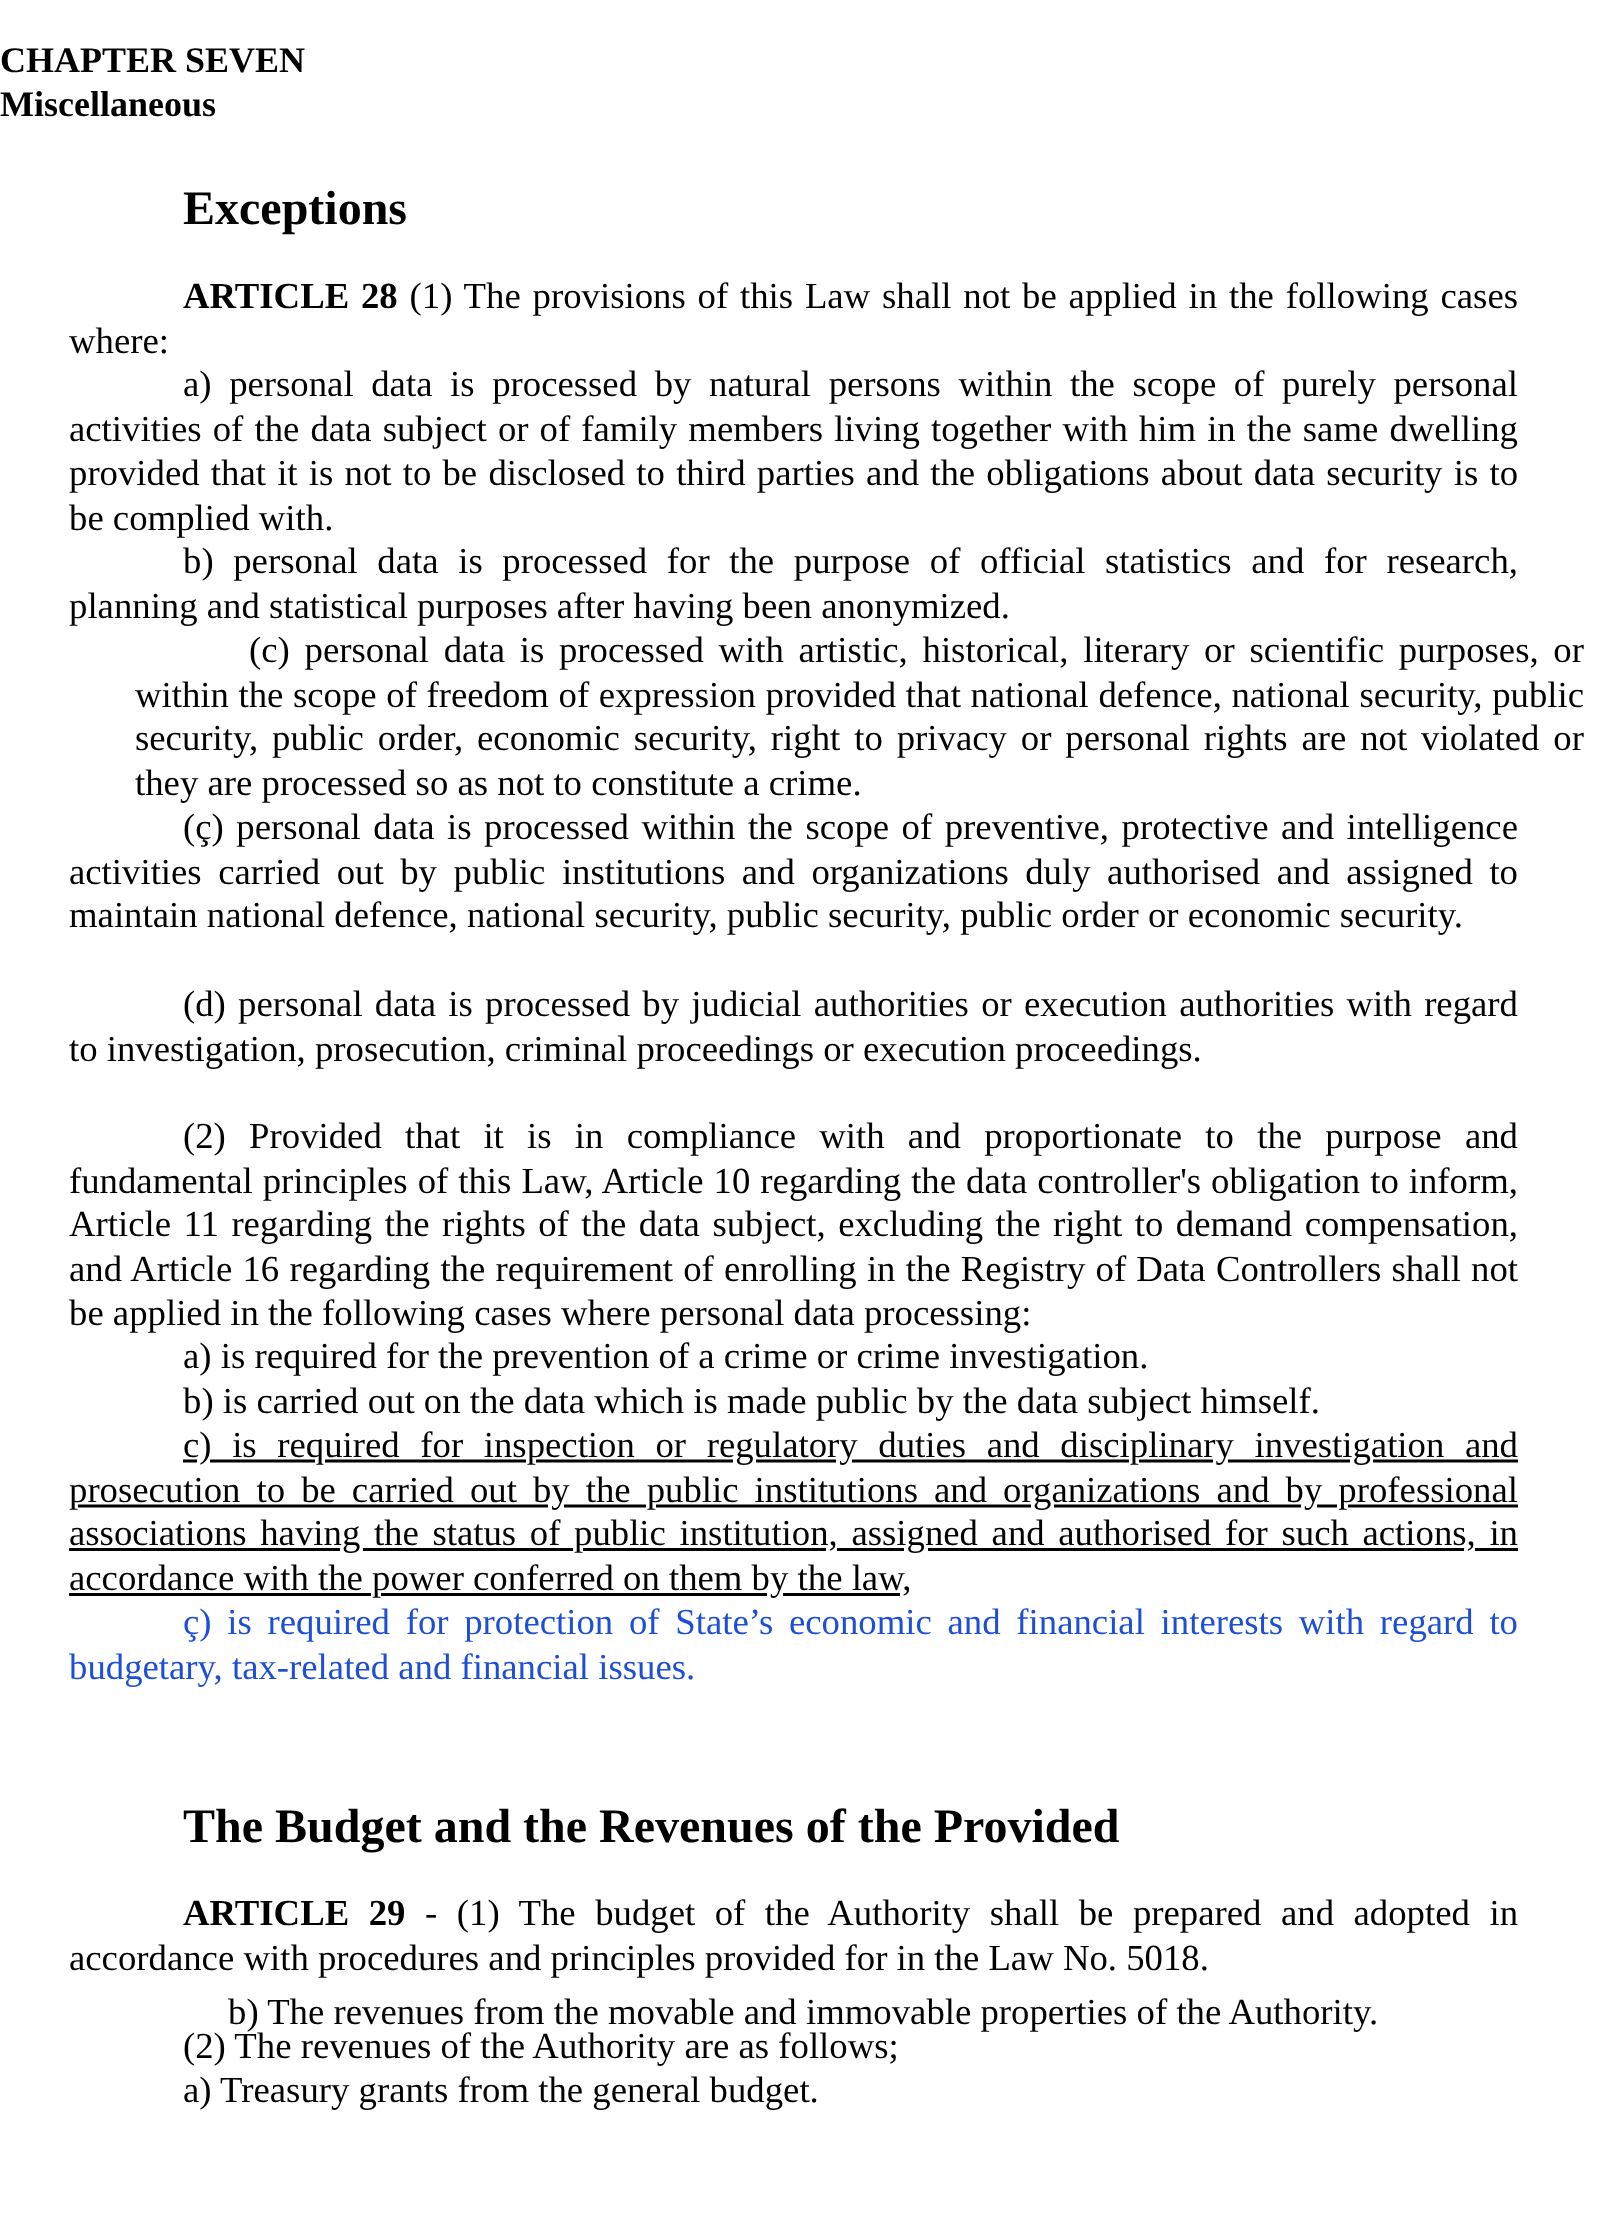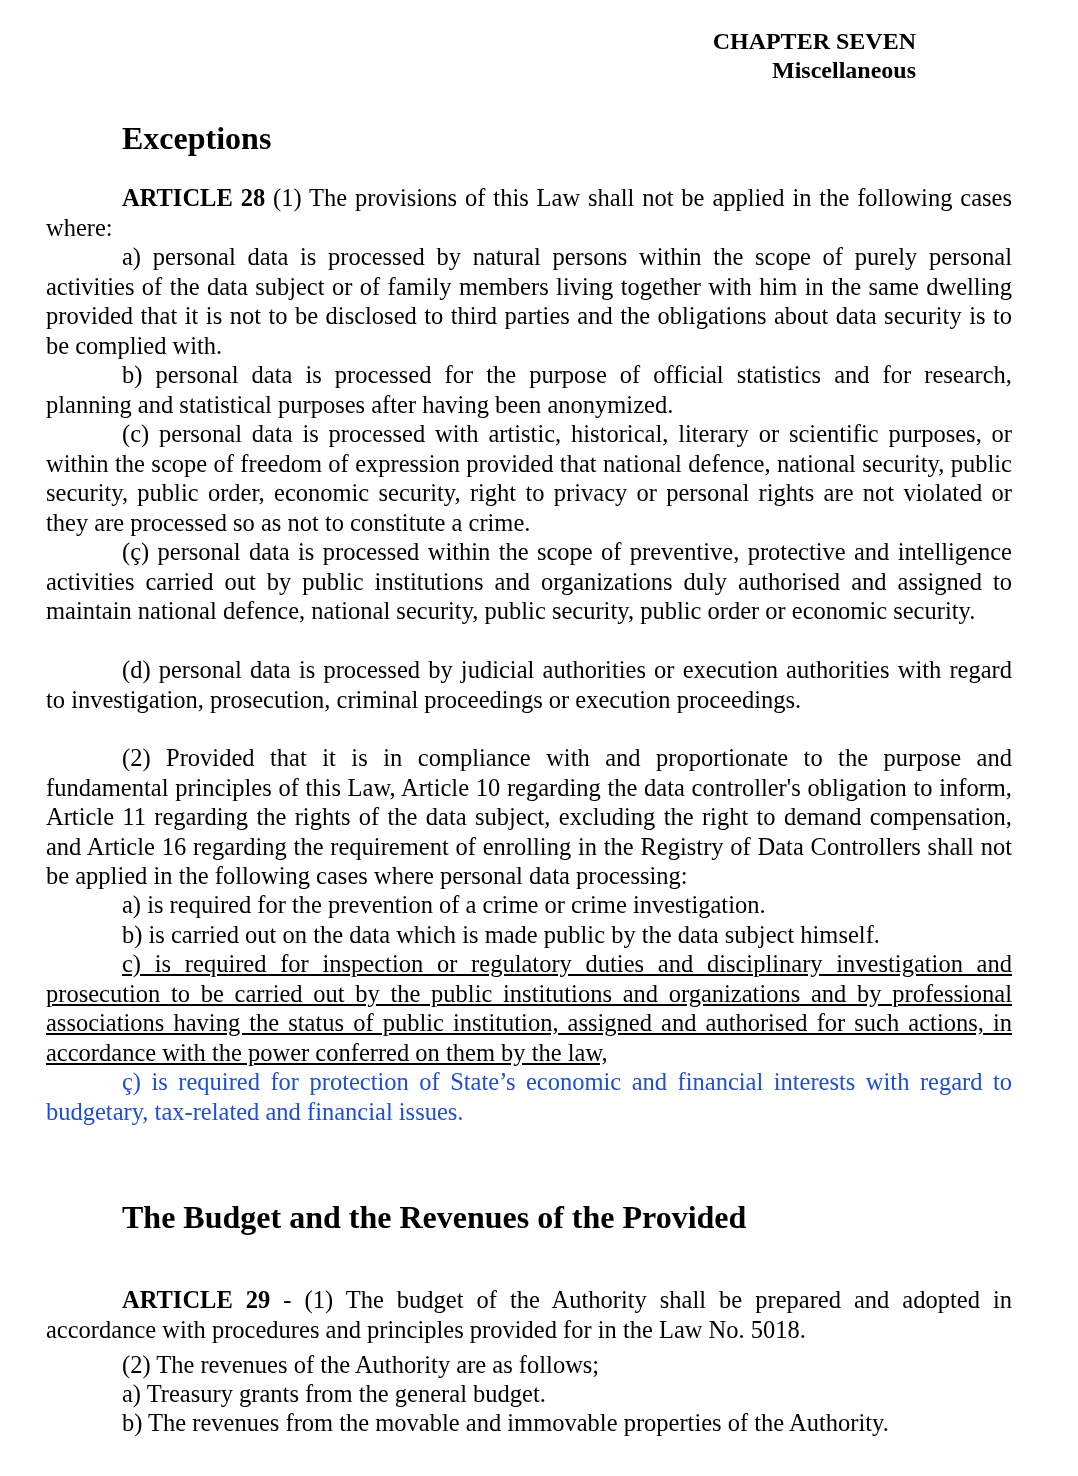--- a/index.html
+++ b/index.html
@@ -7,21 +7,21 @@
     width: 1078px;
     height: 1476px;
     position: relative;
     overflow: hidden;
     font-family: "Liberation Serif", "DejaVu Serif", serif;
     color: #000000;
     font-size: 24.5px;
     line-height: 29.5px;
   }
   .chapter {
-    position: absolute; left: 0; width: 916px; text-align: right;
+    position: absolute; left: 0; width: 916px; text-align: left;
     font-weight: bold; font-size: 24px; line-height: 29px;
   }
   .heading {
     position: absolute; left: 122px; font-weight: bold; font-size: 32px; line-height: 29px;
   }
   .para {
     position: absolute; left: 46px; width: 966px;
     text-align: justify; text-align-last: left;
   }
   .para .indent { display: inline-block; width: 76px; }
@@ -42,21 +42,21 @@
   <div class="para" style="top:183px;">
     <span class="indent"></span><b>ARTICLE 28</b><span> (1) The provisions of this Law shall not be applied in the following cases where:</span>
   </div>
 
   <div class="para" style="top:242px;">
     <span class="indent"></span><span>a) personal data is processed by natural persons within the scope of purely personal activities of the data subject or of family members living together with him in the same dwelling provided that it is not to be disclosed to third parties and the obligations about data security is to be complied with.</span>
   </div>
   <div class="para" style="top:360px;">
     <span class="indent"></span><span>b) personal data is processed for the purpose of official statistics and for research, planning and statistical purposes after having been anonymized.</span>
   </div>
-  <div class="para" style="top:419px;">
+  <div class="para" style="top:419px;margin-left:44px;">
     <span class="indent"></span><span>(c) personal data is processed with artistic, historical, literary or scientific purposes, or within the scope of freedom of expression provided that national defence, national security, public security, public order, economic security, right to privacy or personal rights are not violated or they are processed so as not to constitute a crime.</span>
   </div>
   <div class="para" style="top:537px;">
     <span class="indent"></span><span>(ç) personal data is processed within the scope of preventive, protective and intelligence activities carried out by public institutions and organizations duly authorised and assigned to  maintain national defence, national security, public security, public order or economic security.</span>
   </div>
   <div class="para" style="top:655px;">
     <span class="indent"></span><span>(d) personal data is processed by judicial authorities or execution authorities with regard to investigation, prosecution, criminal proceedings or execution proceedings.</span>
   </div>
 
   <div class="para" style="top:743px;">
@@ -68,21 +68,21 @@
 
   <div class="para" style="top:949px;text-decoration:underline;">
     <span class="indent"></span><span>c) is required for inspection or regulatory duties and disciplinary investigation and prosecution to be carried out by the public institutions and organizations and by professional associations having the status of public institution, assigned and authorised for such actions, in accordance with the power conferred on them by the law,</span>
   </div>
   <div class="para grey" style="top:1067px;">
     <span class="indent"></span><span>ç) is required for protection of State’s economic and financial interests with regard to budgetary, tax-related and financial issues.</span>
   </div>
 
   <div class="heading" style="top:1203px;">The Budget and the Revenues of the Provided</div>
 
-  <div class="para" style="top:1261px;margin-top:24px;">
+  <div class="para" style="top:1261px;">
     <span class="indent"></span><b>ARTICLE 29</b><span> - (1) The budget of the Authority shall be prepared and adopted in accordance with procedures and principles provided for in the Law No. 5018.</span>
   </div>
 
   <div class="line-left" style="top:1350px;">(2) The revenues of the Authority are as follows;</div>
   <div class="line-left" style="top:1379px;">a) Treasury grants from the general budget.</div>
-  <div class="line-left" style="top:1408px;">b) The revenues from the movable and immovable properties of the Authority.</div>
+  <div class="line-left" style="top:1327px;margin-left:30px;">b) The revenues from the movable and immovable properties of the Authority.</div>
 
 </div>
 
 </body></html>

